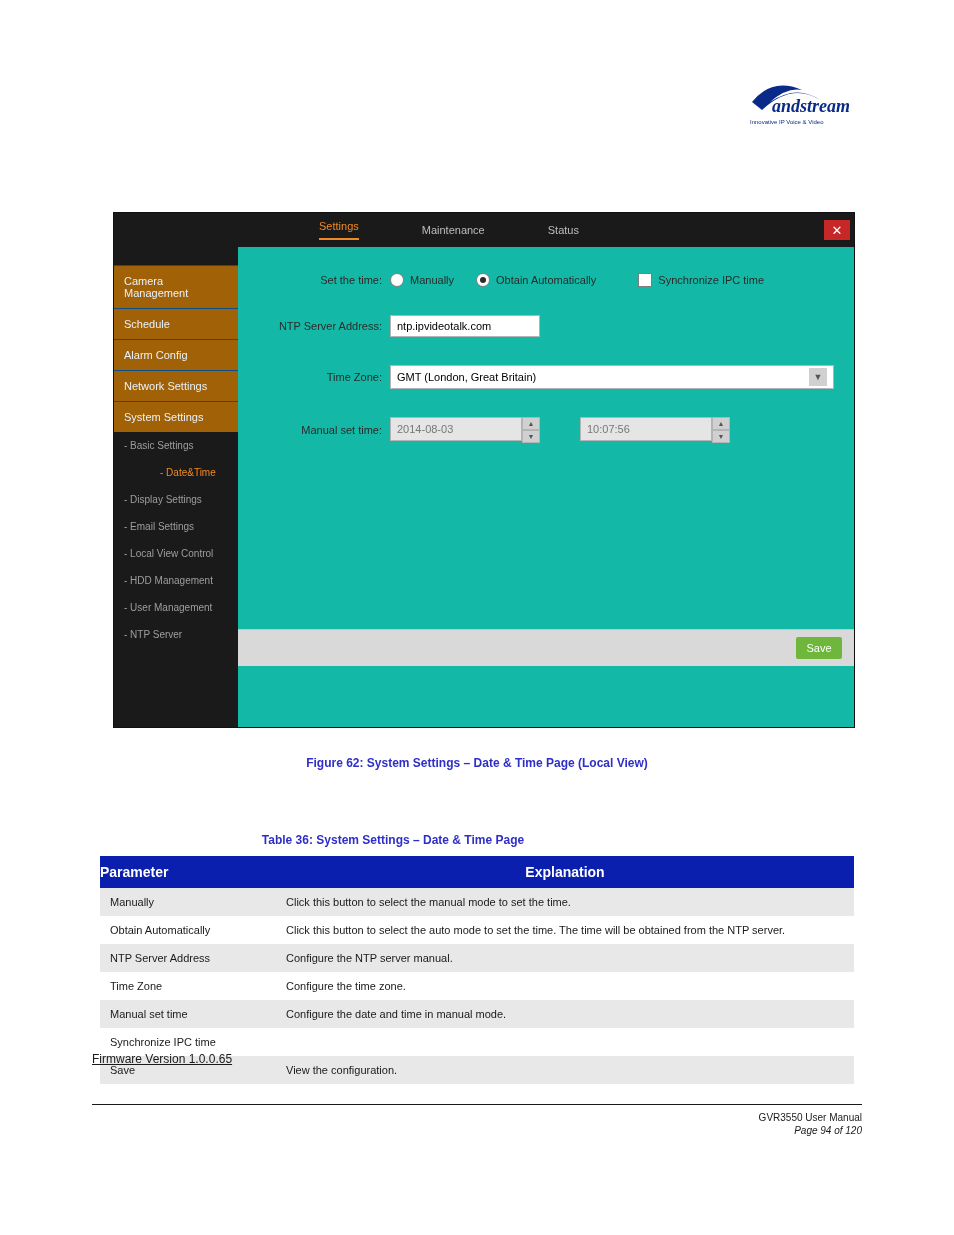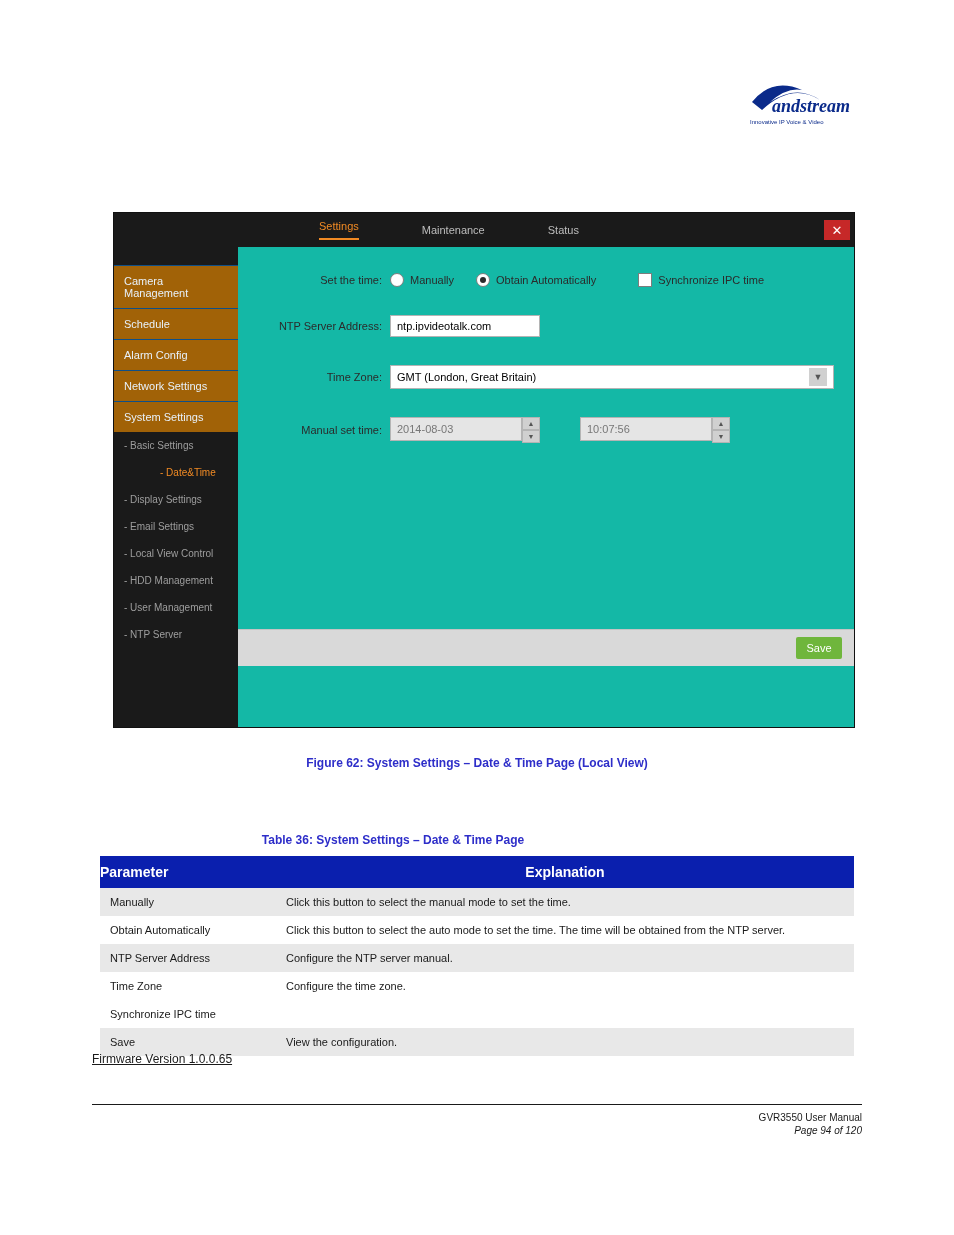--- a/index.html
+++ b/index.html
@@ -173,20 +173,24 @@
     <div class="td2">Click this button to select the auto mode to set the time. The time will be obtained from the NTP server.</div>
   </div>
   <div class="trow odd">
     <div class="td1">NTP Server Address</div>
     <div class="td2">Configure the NTP server manual.</div>
   </div>
   <div class="trow even">
     <div class="td1">Time Zone</div>
     <div class="td2">Configure the time zone.</div>
   </div>
+  <div class="trow odd">
+    <div class="td1">Manual set time</div>
+    <div class="td2">Configure the date and time in manual mode.</div>
+  </div>
   <div class="trow even">
     <div class="td1">Synchronize IPC time</div>
   </div>
   <div class="trow odd">
     <div class="td1">Save</div>
     <div class="td2">View the configuration.</div>
   </div>
 </div>
 
 <div class="footerhr"></div>

